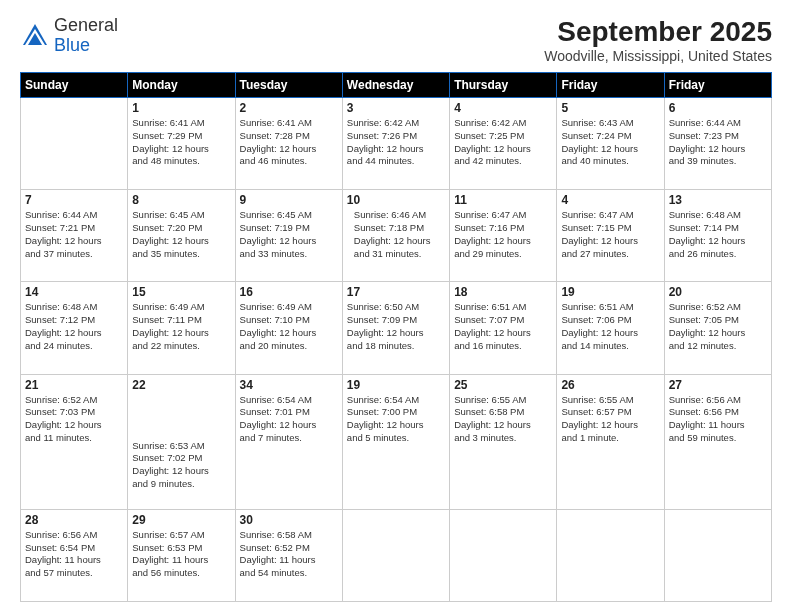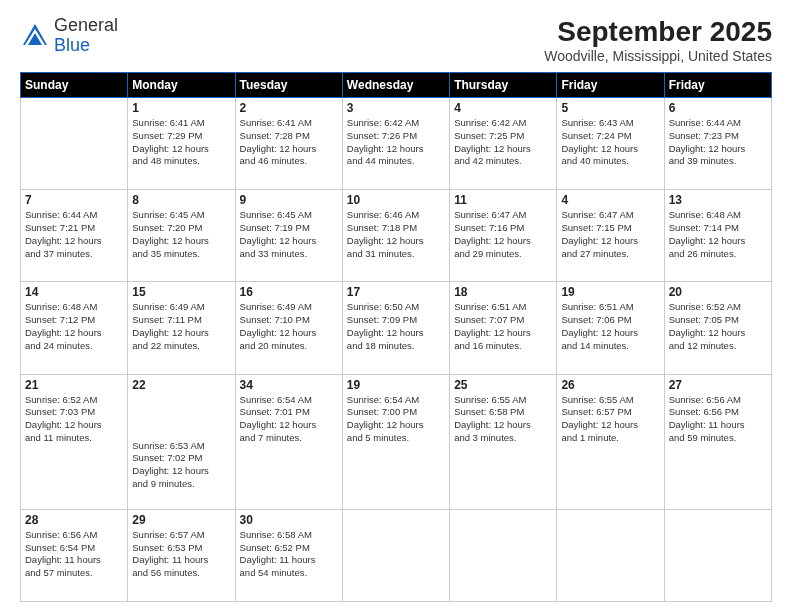--- a/index.html
+++ b/index.html
@@ -188,21 +188,21 @@
           </td>
           <td>
             <span class="day-num">9</span>
             <div class="day-info" style="white-space: pre-line;">Sunrise: 6:45 AM
 Sunset: 7:19 PM
 Daylight: 12 hours
 and 33 minutes.</div>
           </td>
           <td>
             <span class="day-num">10</span>
-            <div class="day-info" style="white-space: pre-line;">Sunrise: 6:46 AM
+            <div class="day-info" style="white-space: pre-line; margin-left: 7px;">Sunrise: 6:46 AM
 Sunset: 7:18 PM
 Daylight: 12 hours
 and 31 minutes.</div>
           </td>
           <td>
             <span class="day-num">11</span>
             <div class="day-info" style="white-space: pre-line;">Sunrise: 6:47 AM
 Sunset: 7:16 PM
 Daylight: 12 hours
 and 29 minutes.</div>

